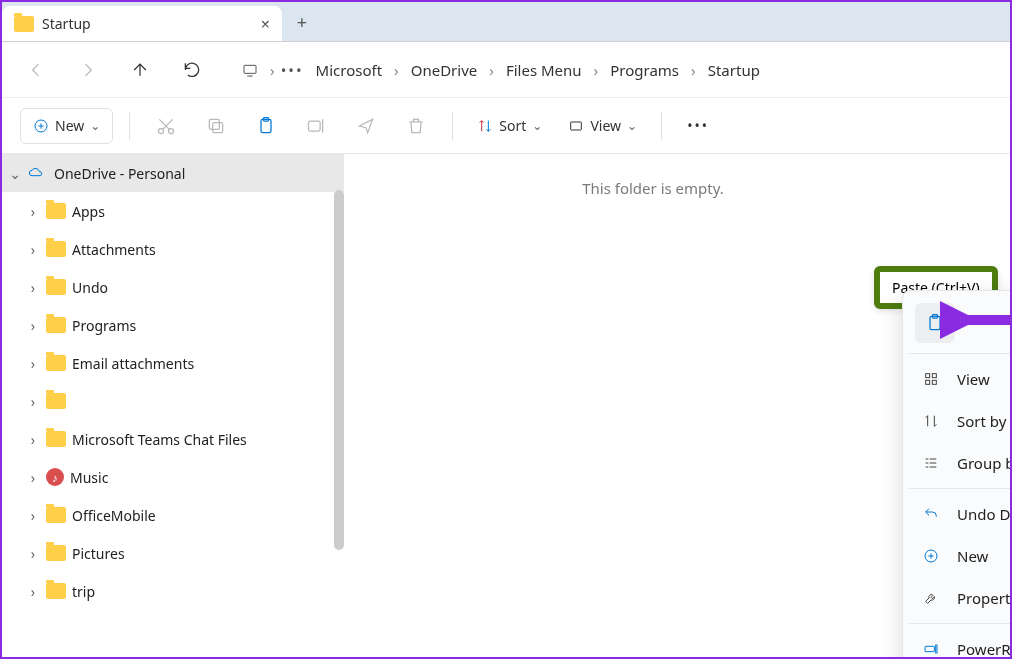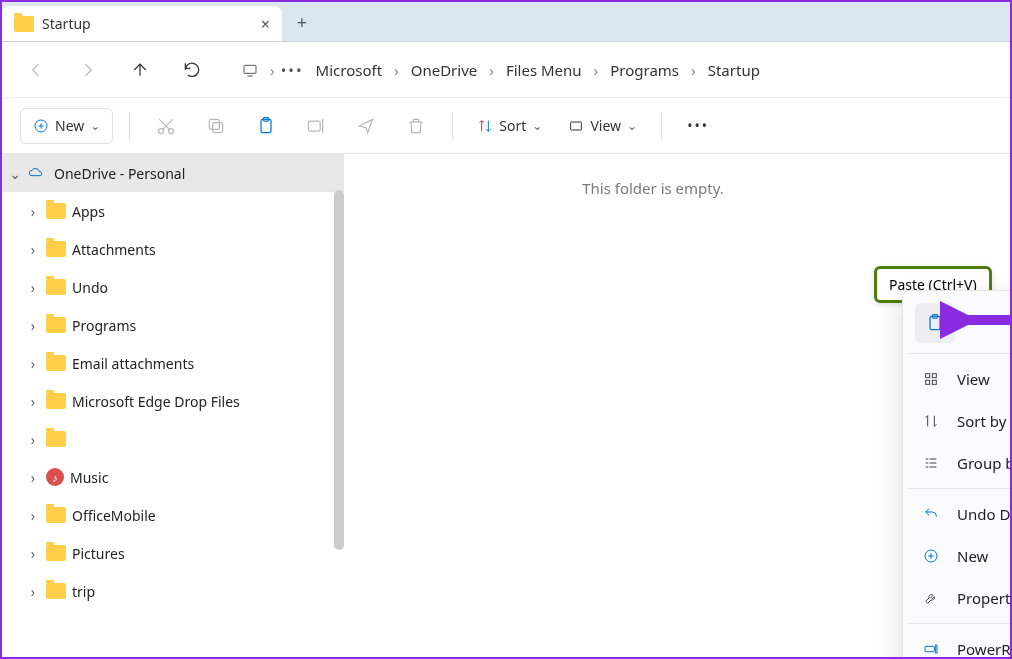--- a/index.html
+++ b/index.html
@@ -37,21 +37,21 @@
   .expand { width: 14px; text-align: center; color: #666; }
   .folder-ico { width: 20px; height: 16px; background: #ffcf48; border-radius: 2px; position: relative; }
   .folder-ico::before { content:""; position:absolute; top:-3px; left:0; width:8px; height:3px; background:#ffcf48; border-radius:1px 1px 0 0; }
   .onedrive-ico { width: 20px; height: 16px; color:#0078d4; }
   .music-ico { width:18px; height:18px; border-radius:50%; background:#d94f4f; color:#fff; font-size:11px; display:flex; align-items:center; justify-content:center;}
   .scrollbar-fake { position:absolute; right:0; top:36px; width:10px; height:360px; background:#ccc; border-radius:5px; }
 
   .empty-msg { text-align: center; color: #7a7a7a; font-size: 15px; padding: 24px 48px 0 0; }
 
   
-  .tooltip { position:absolute; left:530px; top:112px; background:#fff; border:3px solid #4d7c0f; border-radius:6px; padding:6px 12px; font-size:14px; box-shadow:0 2px 6px rgba(0,0,0,.12); }
+  .tooltip { position:absolute; left:530px; top:112px; background:#fff; border:6px solid #4d7c0f; border-radius:6px; padding:6px 12px; font-size:14px; box-shadow:0 2px 6px rgba(0,0,0,.12); }
   .ctxmenu { position:absolute; left:558px; top:136px; width:320px; background:#fafbfc; border:1px solid #e5e5e5; border-radius:8px; box-shadow:0 8px 24px rgba(0,0,0,.15); padding:6px; }
   .ctx-row { display:flex; align-items:center; gap:6px; padding:6px; }
   .ctx-iconbtn { width:40px; height:40px; display:flex; align-items:center; justify-content:center; border-radius:6px; }
   .ctx-iconbtn.active { background:#eceef0; }
   .ctx-sep { height:1px; background:#e6e6e6; margin:4px 0; }
   .ctx-item { display:flex; align-items:center; height:42px; padding:0 12px; gap:16px; font-size:15px; color:#222; }
   .ctx-item .spacer { flex:1; }
   .ctx-icon { width:20px; height:20px; display:flex; align-items:center; justify-content:center; color:#444;}
 
   
@@ -212,25 +212,25 @@
         <span>Programs</span>
       </div>
     <div class="tree-item child">
         <span class="expand">›</span>
         <span class="folder-ico"></span>
         <span>Email attachments</span>
       </div>
     <div class="tree-item child">
         <span class="expand">›</span>
         <span class="folder-ico"></span>
-        <span>Microsoft Edge Drop Files</span>
-      </div>
-    <div class="tree-item child">
-        <span class="expand">›</span>
-        <span class="folder-ico"></span>
+      </div>
+    <div class="tree-item child">
+        <span class="expand">›</span>
+        <span class="folder-ico"></span>
+        <span>Microsoft Teams Chat Files</span>
       </div>
     <div class="tree-item child">
         <span class="expand">›</span>
         <span class="music-ico">♪</span>
         <span>Music</span>
       </div>
     <div class="tree-item child">
         <span class="expand">›</span>
         <span class="folder-ico"></span>
         <span>OfficeMobile</span>

